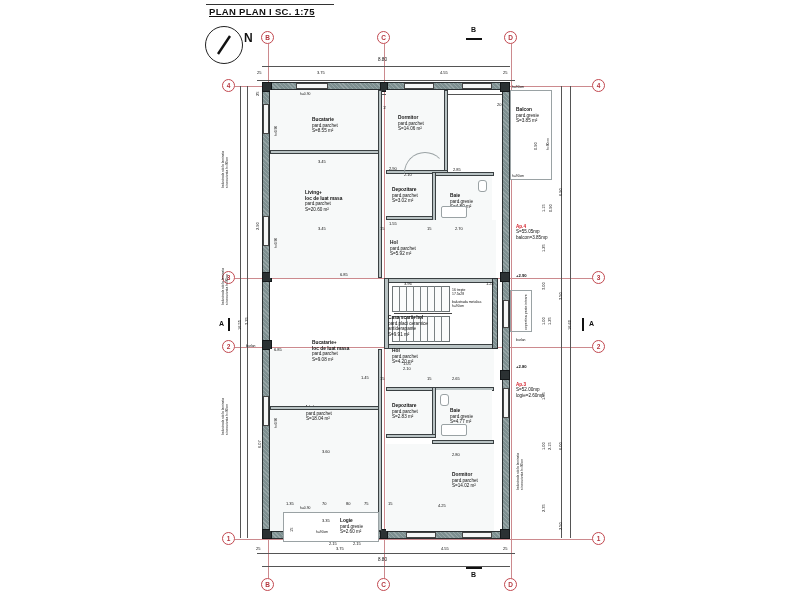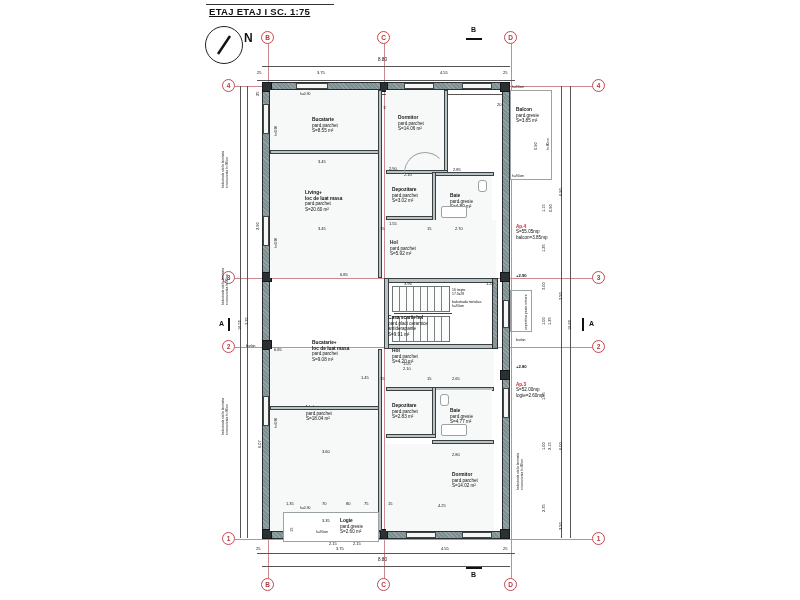--- a/index.html
+++ b/index.html
@@ -69,21 +69,21 @@
   .note{position:absolute;font-size:3.4px;color:#111;white-space:nowrap;line-height:4px;}
   .leveltag{position:absolute;font-size:4.2px;font-weight:bold;color:#111;white-space:nowrap;}
   .doorarc{position:absolute;border:0.5px solid #8d9496;border-radius:50%;}
 </style>
 </head>
 <body>
 
 <div id="stage">
 
   <div class="title-rule"></div>
-  <div class="title">ETAJ ETAJ I SC. 1:75</div>
+  <div class="title">PLAN PLAN I SC. 1:75</div>
 
   <div class="compass">
     <svg class="compass-needle" viewBox="0 0 36 36">
       <line x1="12" y1="27" x2="24" y2="9" stroke="#111" stroke-width="2.4"></line>
     </svg>
   </div>
   <div class="compass-n">N</div>
 
   <div class="bub" style="left:261px;top:31px;">B</div>
   <div class="bub" style="left:377px;top:31px;">C</div>

